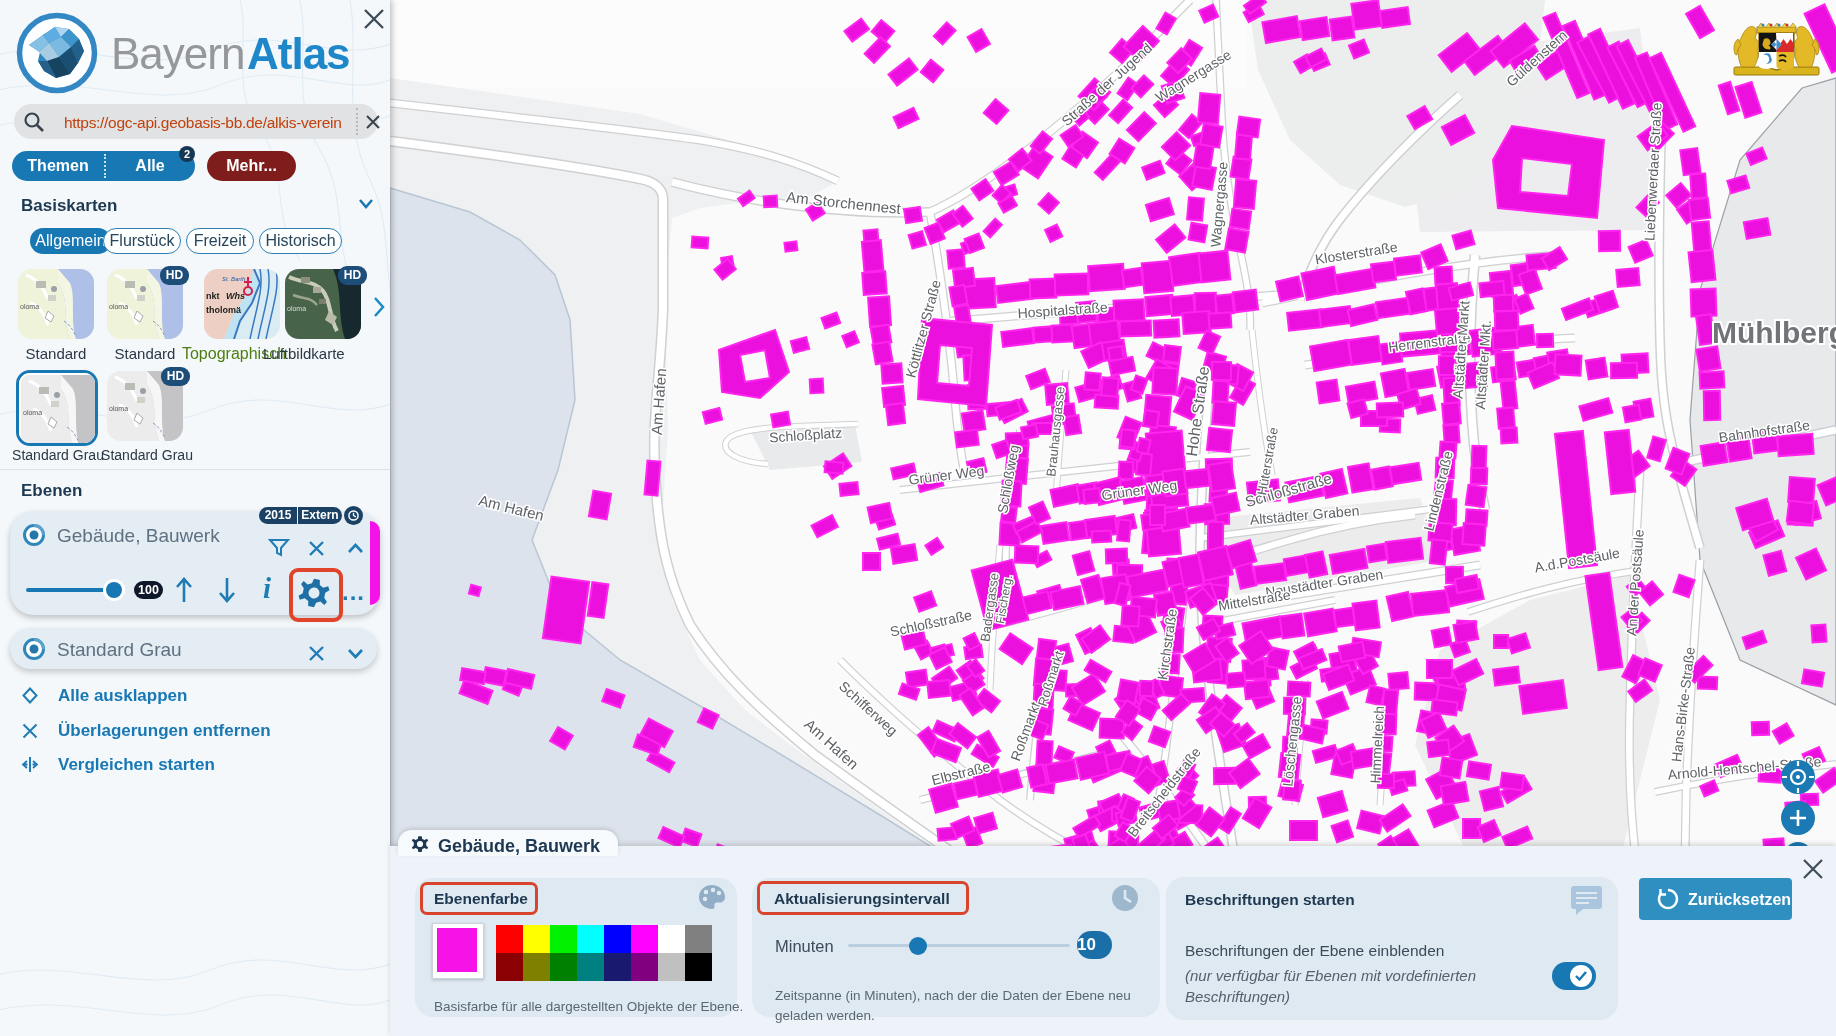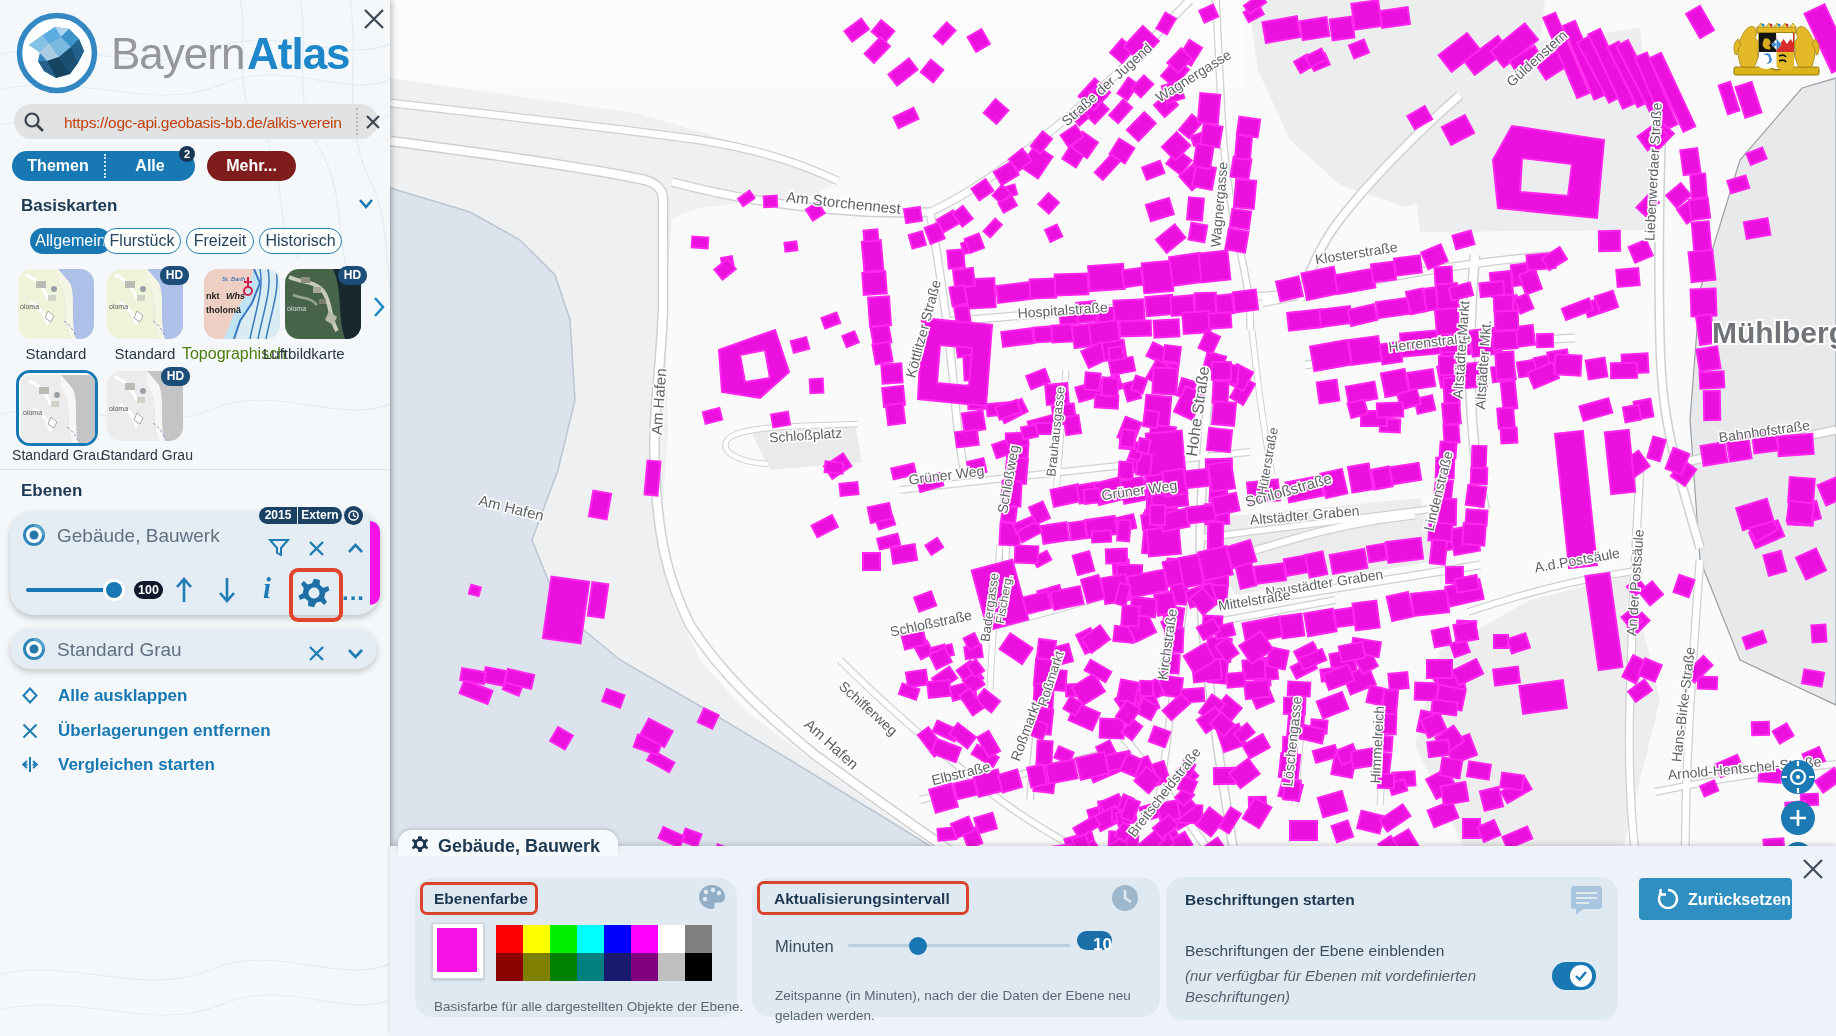--- a/index.html
+++ b/index.html
@@ -1215,21 +1215,21 @@
 <svg class="abs" style="left:1110px;top:883px" width="30" height="30" viewBox="0 0 30 30">
 <circle cx="15" cy="15" r="13" fill="#9db8cc"></circle>
       <path d="M15,7 L15,15 L21,19" stroke="#dfe9f2" stroke-width="2.6" fill="none"></path>
 </svg>
 
 <div class="abs" style="left:775px;top:937px;font-size:16.5px;color:#3d4d5c">Minuten</div>
 
 <div class="abs" style="left:848px;top:944px;width:222px;height:3px;background:#b9cfe0;border-radius:2px"></div>
 <div class="abs" style="left:909px;top:937px;width:18px;height:18px;background:#1878b4;border-radius:50%"></div>
 
-<div class="abs" style="left:1077px;top:931px;width:35px;height:19px;background:#1a6fa9;border-radius:14px;color:#fff;font-weight:bold;font-size:17px;text-align:right;line-height:28px;">10</div>
+<div class="abs" style="left:1077px;top:931px;width:35px;height:28px;background:#1a6fa9;border-radius:14px;color:#fff;font-weight:bold;font-size:17px;text-align:left;line-height:28px;">10</div>
 
 <div class="abs" style="left:775px;top:986px;width:365px;font-size:13.5px;color:#5a6772;line-height:20px">Zeitspanne (in Minuten), nach der die Daten der Ebene neu geladen werden.</div>
 
 <div class="abs" style="left:1166px;top:877px;width:452px;height:143px;background:#dfe9f2;border-radius:18px"></div>
 <div class="abs" style="left:1185px;top:891px;font-size:15.5px;font-weight:bold;color:#1d3850">Beschriftungen starten</div>
 
 <svg class="abs" style="left:1570px;top:885px" width="33" height="31" viewBox="0 0 33 31">
 <rect x="1" y="1" width="31" height="23" rx="3" fill="#a9c6de"></rect>
 <path d="M6,24 L6,30 L13,24 Z" fill="#a9c6de"></path>
 <path d="M6,8 L27,8 M6,13 L27,13 M6,18 L19,18" stroke="#dfe9f2" stroke-width="2.2"></path>

